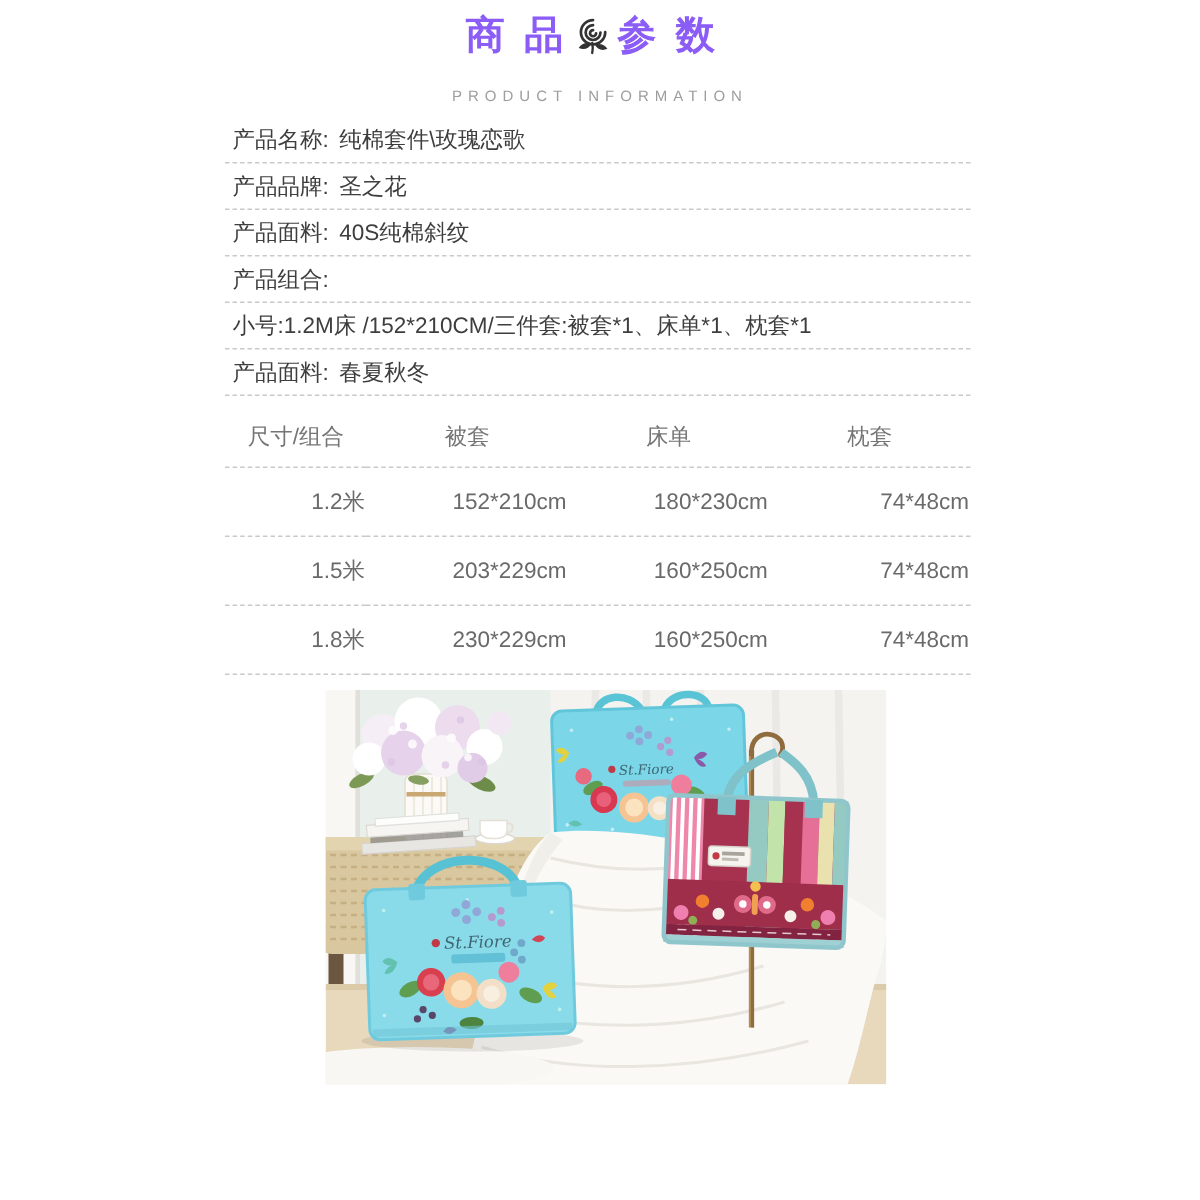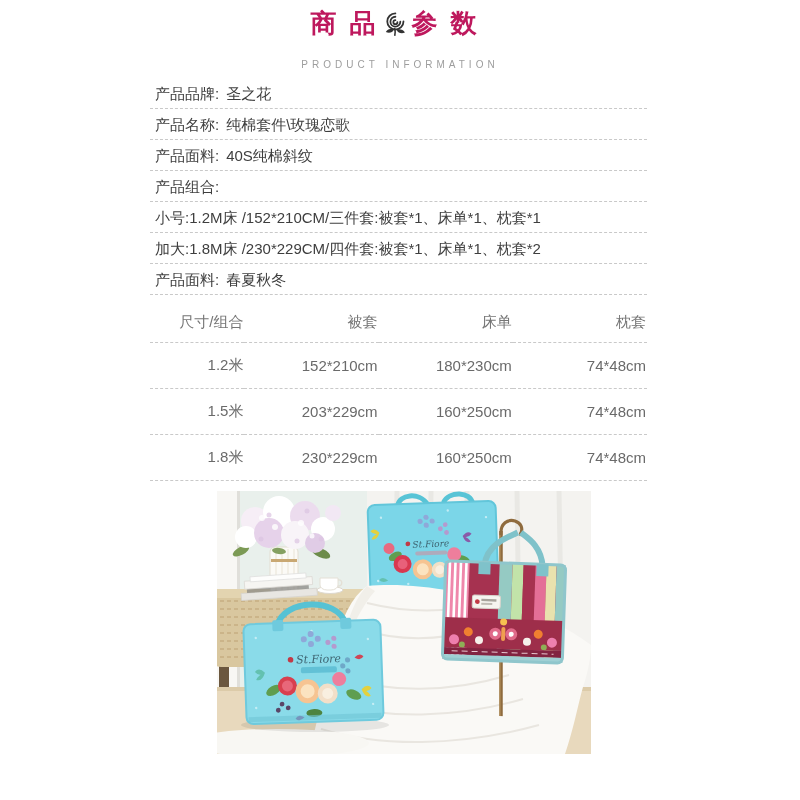--- a/index.html
+++ b/index.html
@@ -2,37 +2,37 @@
 <html><head>
 <meta charset="utf-8">
 <style>
   html,body{margin:0;padding:0;background:#ffffff;}
   body{font-family:"Liberation Sans","DejaVu Sans",sans-serif;}
   .page{position:relative;width:800px;height:800px;background:#fff;overflow:hidden;}
 
   
   .header{text-align:center;padding-top:7px;}
   .title{display:inline-flex;align-items:center;
-         font-size:26px;font-weight:600;color:#be185d;line-height:32px;}
+         font-size:26px;font-weight:600;color:#8b5cf6;line-height:32px;}
   .title .tpart{letter-spacing:13px;}
   .title .rose{width:27px;height:27px;margin:0 2px 0 -6px;flex:0 0 auto;}
   .subtitle{margin-top:20px;font-size:10px;letter-spacing:4px;color:#9d9d9d;}
 
   
   .spec{margin:8px 153px 0 150px;width:497px;}
   .spec-row{height:31px;line-height:31px;border-bottom:1px dashed #c9c9c9;
             font-size:15px;color:#3e3e3e;white-space:nowrap;overflow:hidden;
             padding-left:5px;box-sizing:border-box;}
   .spec-label{margin-right:7px;}
   .spec-label:empty{margin-right:0;}
 
   
   .size-table{margin:8px 153px 0 150px;width:497px;border-collapse:collapse;table-layout:fixed;}
   .size-table th{height:37px;font-weight:normal;font-size:15px;color:#757575;
-                 border-bottom:1px dashed #c9c9c9;text-align:right;}
+                 border-bottom:1px dashed #c9c9c9;text-align:center;}
   .size-table td{height:43px;font-size:15px;color:#6a6a6a;
                  border-bottom:1px dashed #c9c9c9;text-align:right;}
   .size-table col.c1{width:19%;} .size-table col.c2{width:27%;}
   .size-table col.c3{width:27%;} .size-table col.c4{width:27%;}
 
   
   .photo{position:relative;width:374px;height:263px;margin:10px 0 0 217px;overflow:hidden;}
   .photo svg{display:block;}
   .logo-text{font-family:"DejaVu Serif","Liberation Serif",serif;font-style:italic;}
 </style>
@@ -53,26 +53,25 @@
         <path d="M10,17 C7,16 4,17 2.5,19.5 C5.5,21 8.5,20 10,17 Z" fill="#333"></path>
         <path d="M12,17.5 C15,16.5 18,17.5 19.5,20 C16.5,21.5 13.5,20.5 12,17.5 Z" fill="#333"></path>
         <path d="M10.5,16.5 C11,19 11,20.5 10.5,22.5" fill="none" stroke="#333" stroke-width="1.4" stroke-linecap="round"></path>
       </svg>
       <span class="tpart">参数</span>
     </div>
     <div class="subtitle">PRODUCT INFORMATION</div>
   </div>
 
   <div class="spec">
+    <div class="spec-row"><span class="spec-label">产品名称:</span><span class="spec-value">纯棉套件\玫瑰恋歌</span></div>
     <div class="spec-row"><span class="spec-label">产品品牌:</span><span class="spec-value">圣之花</span></div>
-    <div class="spec-row"><span class="spec-label">产品名称:</span><span class="spec-value">纯棉套件\玫瑰恋歌</span></div>
     <div class="spec-row"><span class="spec-label">产品面料:</span><span class="spec-value">40S纯棉斜纹</span></div>
     <div class="spec-row"><span class="spec-label">产品组合:</span><span class="spec-value"></span></div>
     <div class="spec-row"><span class="spec-label"></span><span class="spec-value">小号:1.2M床 /152*210CM/三件套:被套*1、床单*1、枕套*1</span></div>
-    <div class="spec-row"><span class="spec-label"></span><span class="spec-value">加大:1.8M床 /230*229CM/四件套:被套*1、床单*1、枕套*2</span></div>
     <div class="spec-row"><span class="spec-label">产品面料:</span><span class="spec-value">春夏秋冬</span></div>
   </div>
 
   <table class="size-table">
     <colgroup>
         <col class="c1">
         <col class="c2">
         <col class="c3">
         <col class="c4">
       </colgroup>

